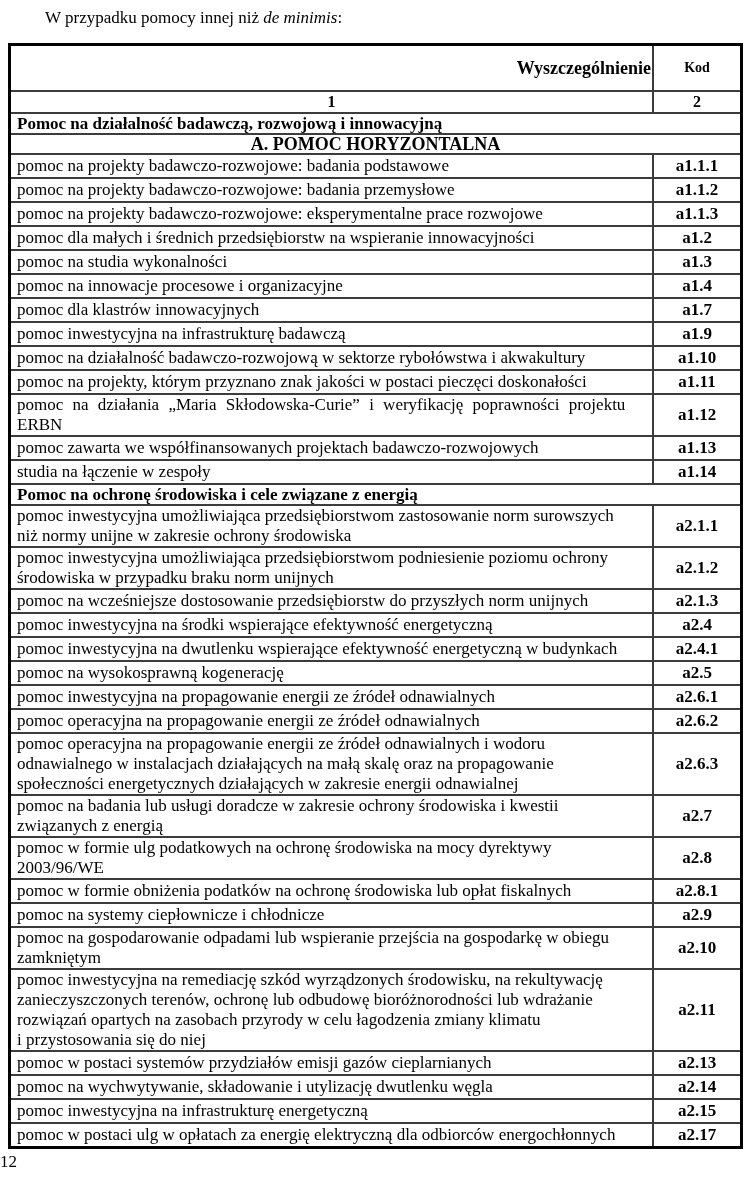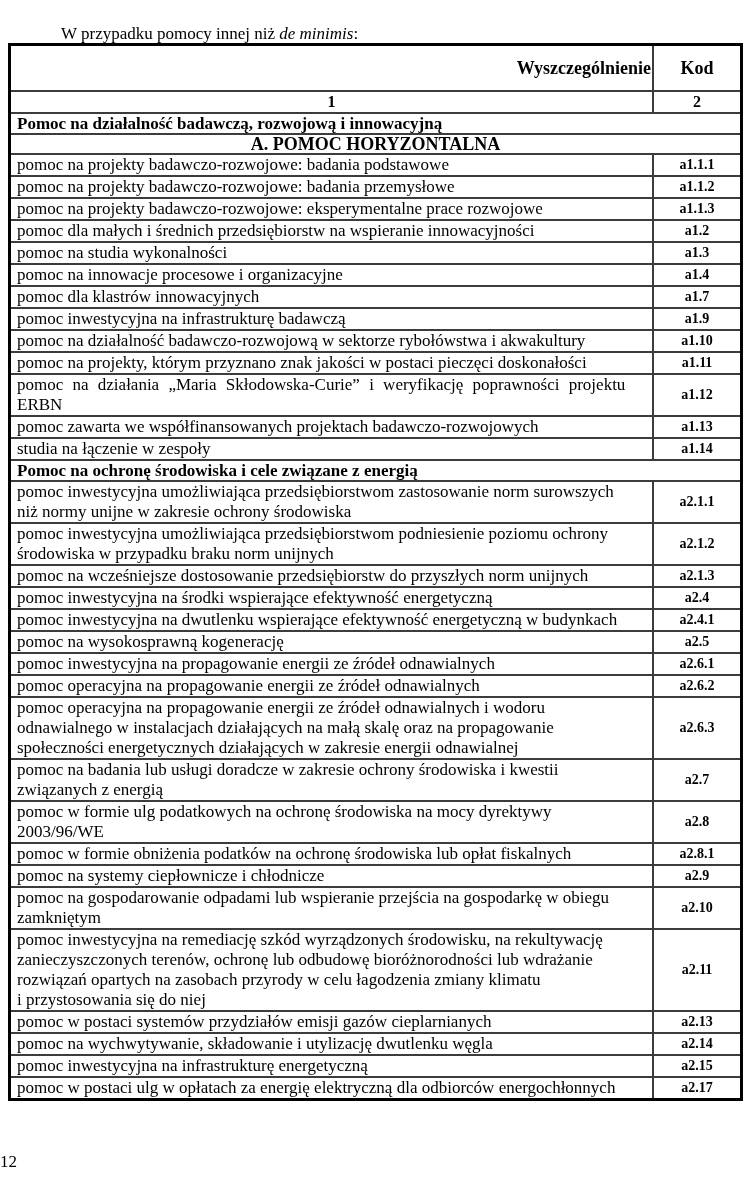--- a/index.html
+++ b/index.html
@@ -15,21 +15,21 @@
     height: 1186px;
     background: #ffffff;
     overflow: hidden;
   }
   .intro {
     position: absolute;
     top: 7px;
     left: 45px;
     font-size: 17px;
     line-height: 21px;
-    margin: 16px;
+    margin: 0;
   }
   .intro .it { font-style: italic; }
 
   table.aid-table {
     position: absolute;
     top: 43px;
     left: 8px;
     width: 735px;
     border-collapse: collapse;
     border: 3px solid #000000;
@@ -41,21 +41,21 @@
     overflow: hidden;
   }
   th.col-desc {
     font-size: 18px;
     font-weight: bold;
     text-align: right;
     height: 42px;
   }
   th.col-code {
     width: 84px;
-    font-size: 18px;
+    font-size: 14px;
     font-weight: bold;
     text-align: center;
   }
   tr.num-row th {
     font-size: 16px;
     font-weight: bold;
     text-align: center;
     height: 18px;
     line-height: 18px;
   }
@@ -76,21 +76,21 @@
     line-height: 19px;
   }
   td.row-desc {
     font-size: 17px;
     line-height: 20px;
     padding: 0 4px 0 6px;
     white-space: pre-line;
     height: 19px;
   }
   td.row-code {
-    font-size: 14px;
+    font-size: 17px;
     font-weight: bold;
     text-align: center;
     margin-left: 16px;
   }
   .page-number {
     position: absolute;
     top: 1152px;
     left: 0;
     width: 100%;
     text-align: left;

